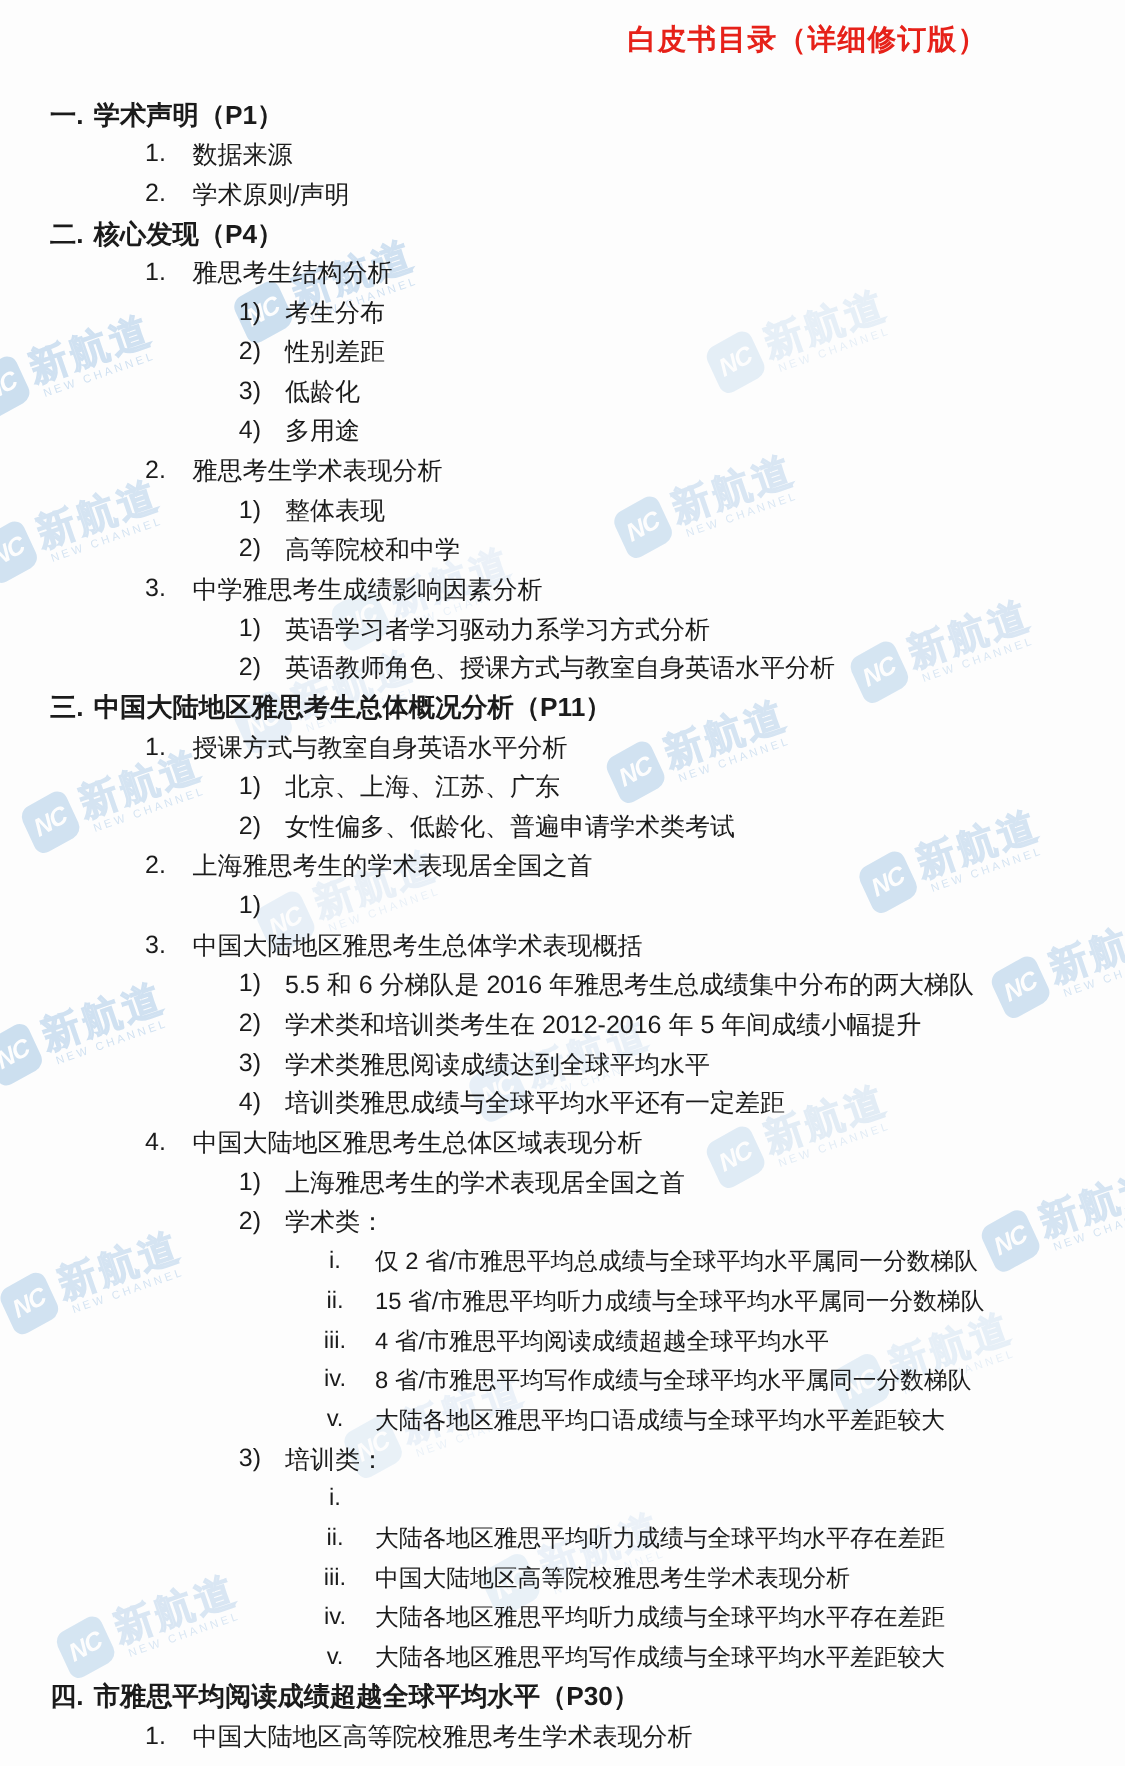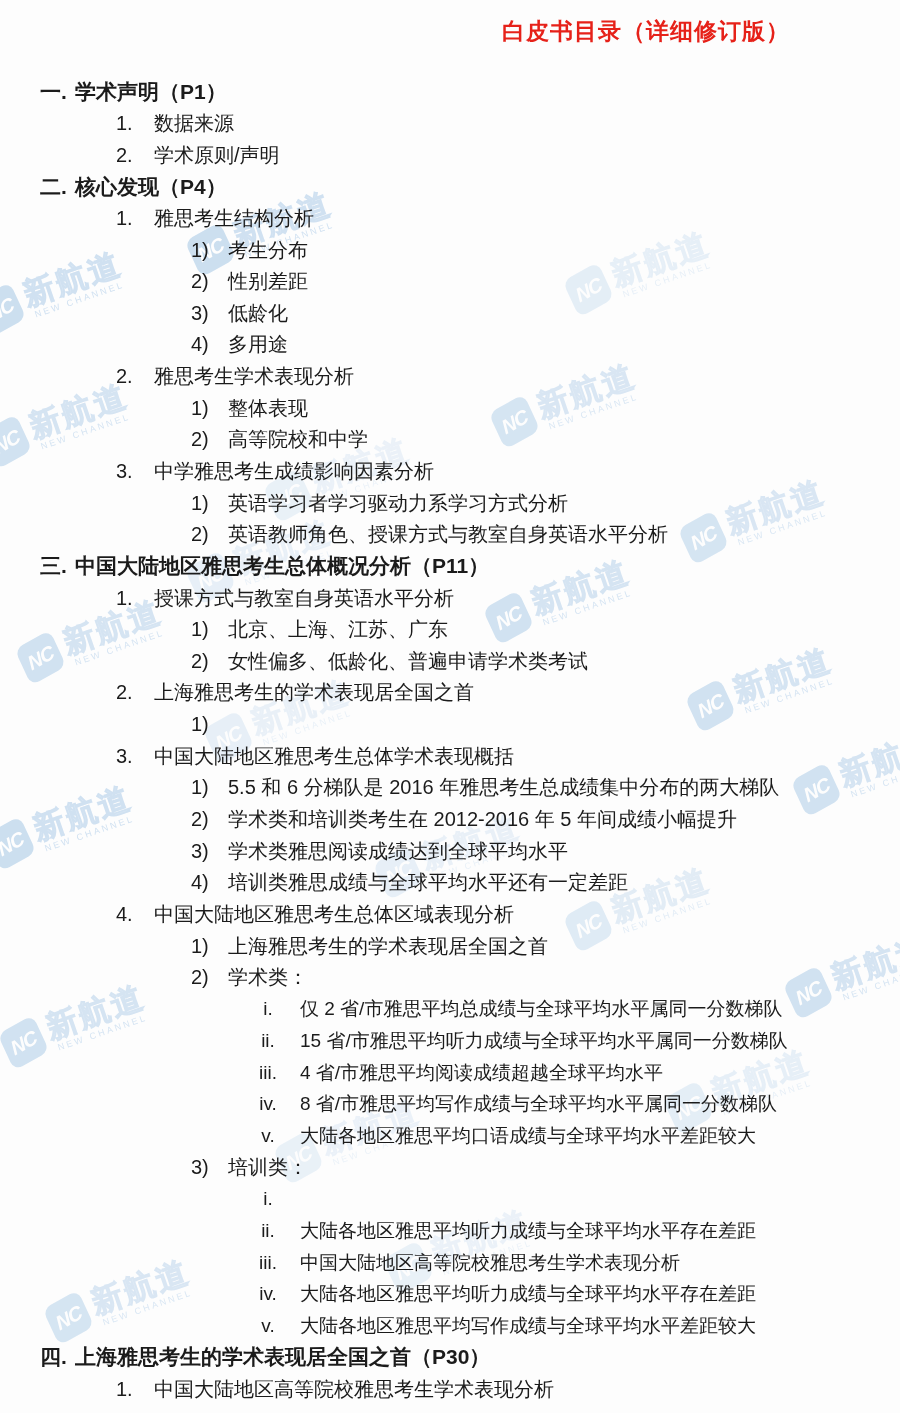--- a/index.html
+++ b/index.html
@@ -373,21 +373,21 @@
         <div class="row l4">
     <span class="num">iv.</span>
     <span class="txt">大陆各地区雅思平均听力成绩与全球平均水平存在差距</span>
   </div>
         <div class="row l4">
     <span class="num">v.</span>
     <span class="txt">大陆各地区雅思平均写作成绩与全球平均水平差距较大</span>
   </div>
         <div class="row l1">
     <span class="num">四.</span>
-    <span class="txt">上海雅思考生的学术表现居全国之首（P30）</span>
+    <span class="txt">市雅思平均阅读成绩超越全球平均水平（P30）</span>
   </div>
         <div class="row l2">
     <span class="num">1.</span>
     <span class="txt">中国大陆地区高等院校雅思考生学术表现分析</span>
   </div>
       </div>
   </div>
 </div>
 
 </body></html>

